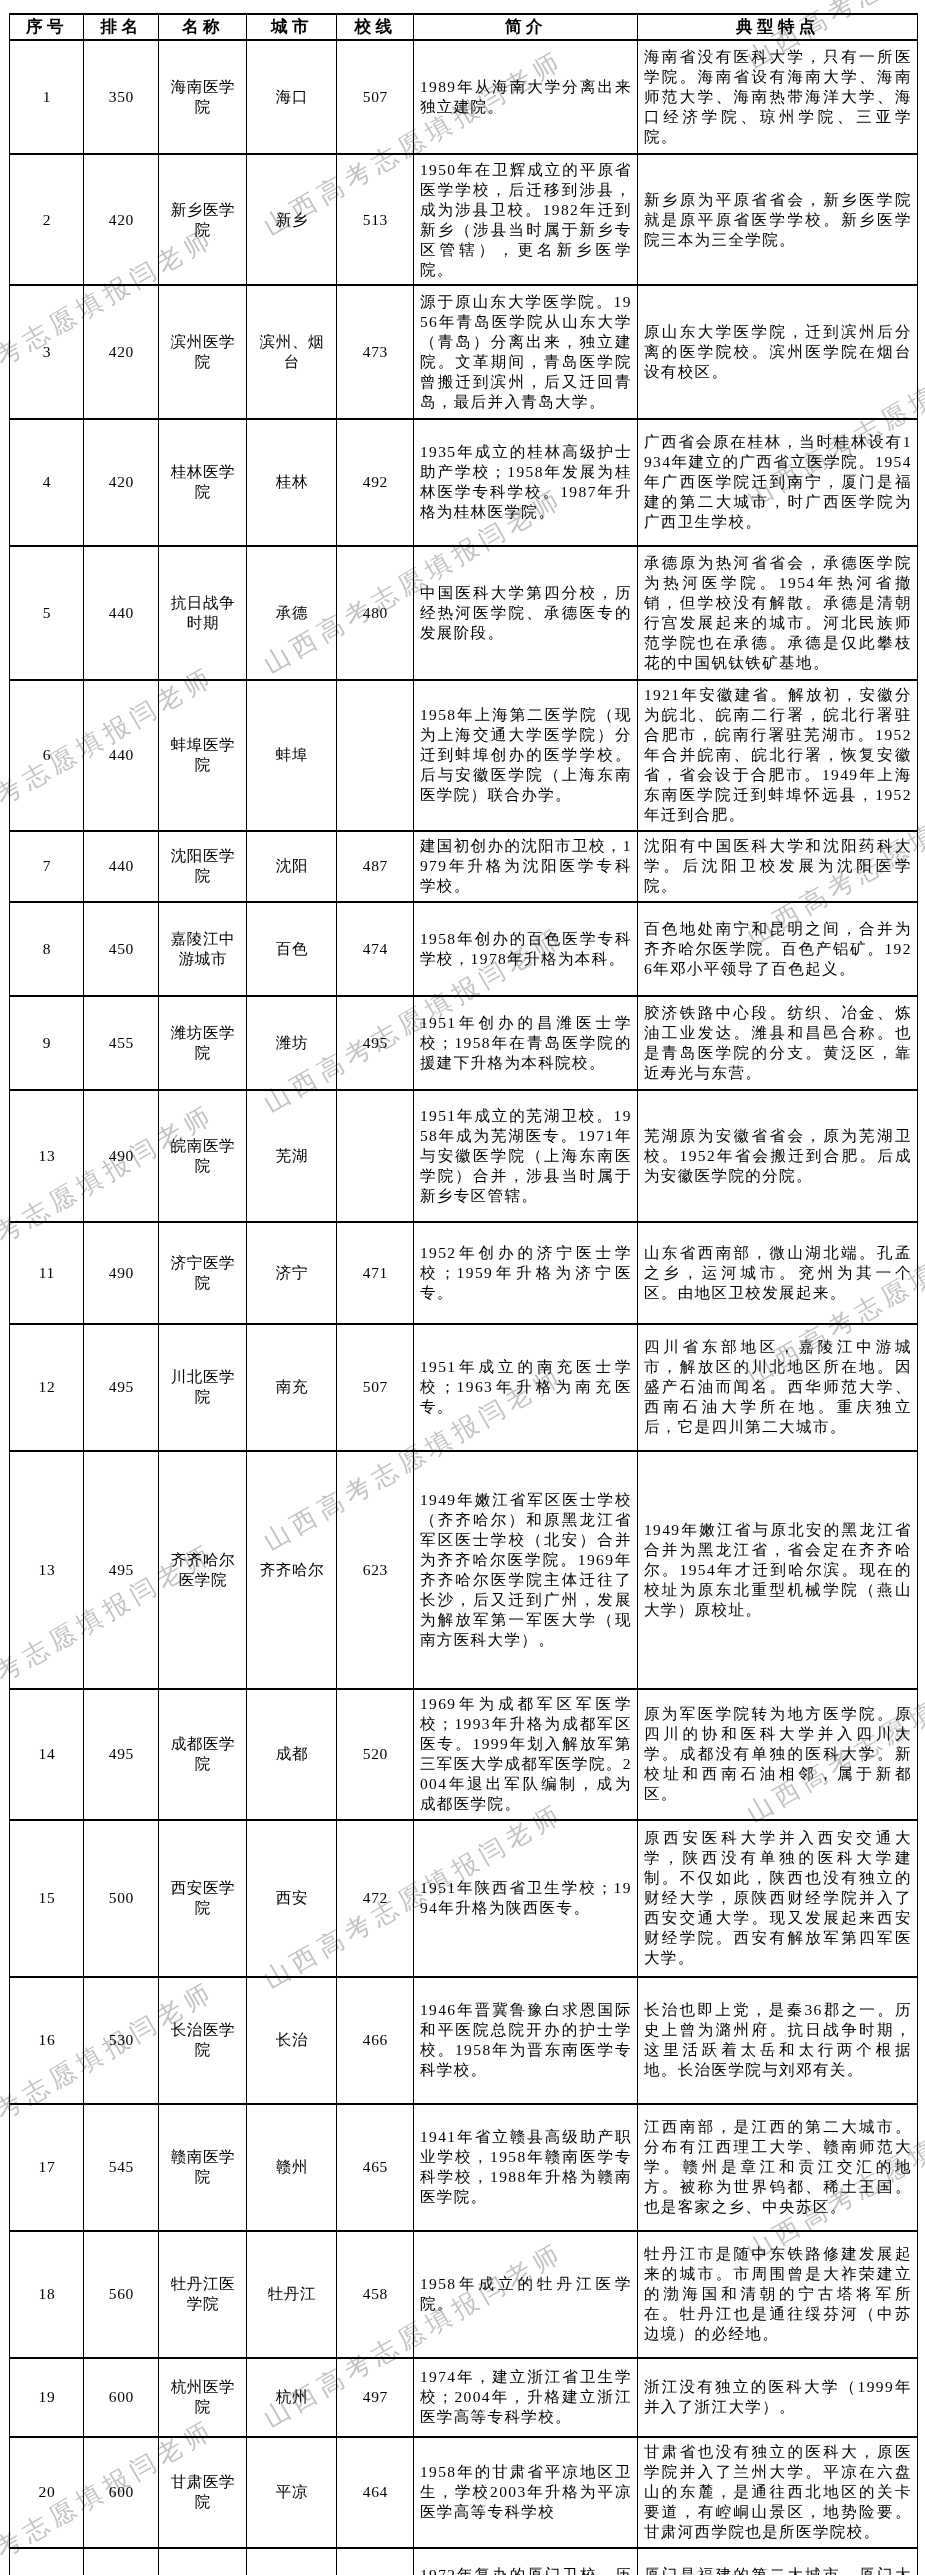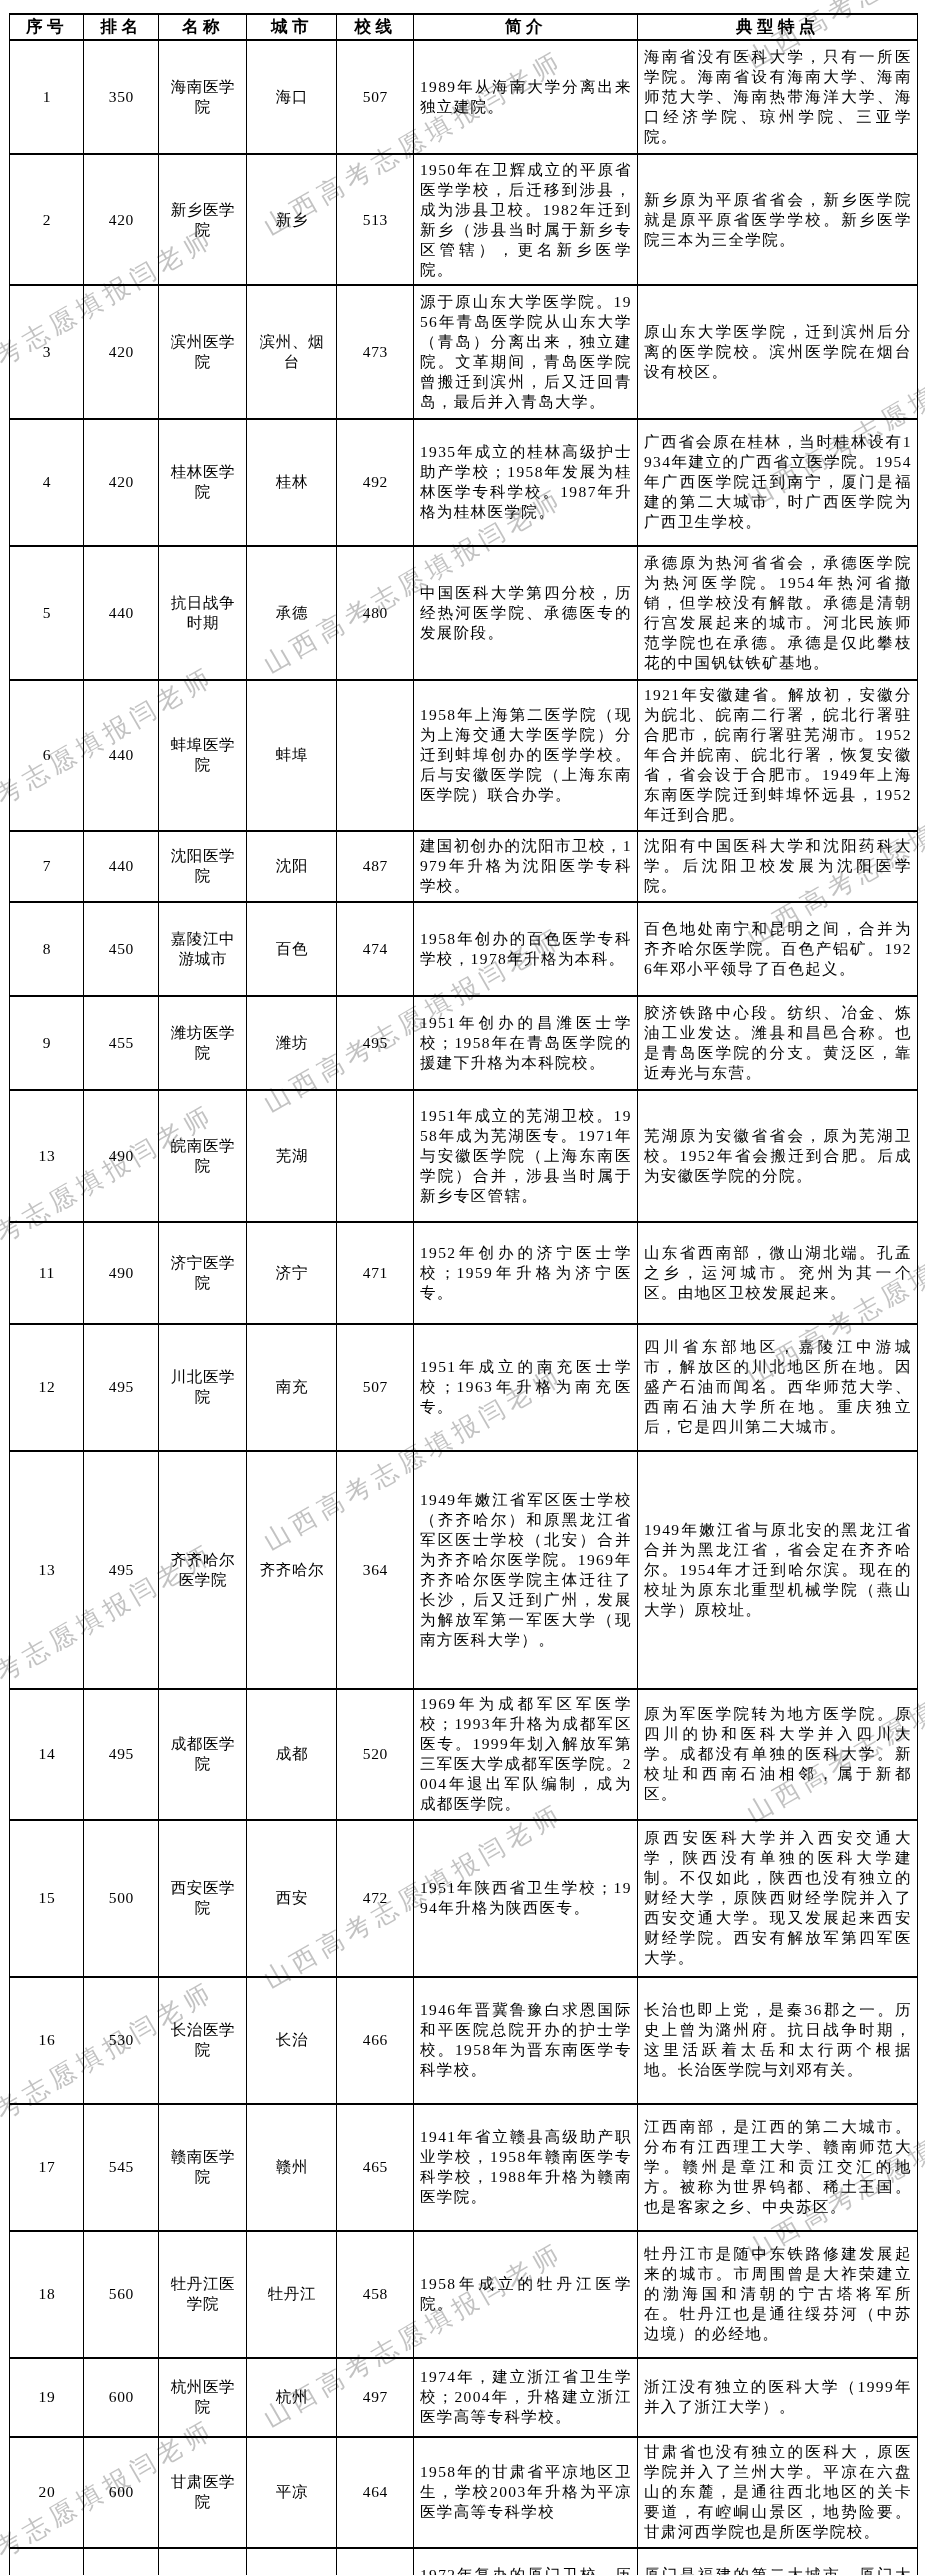--- a/index.html
+++ b/index.html
@@ -188,21 +188,21 @@
         <td class="ccell">南充</td>
         <td class="ccell">507</td>
         <td class="tcell">1951年成立的南充医士学校；1963年升格为南充医专。</td>
         <td class="tcell">四川省东部地区，嘉陵江中游城市，解放区的川北地区所在地。因盛产石油而闻名。西华师范大学、西南石油大学所在地。重庆独立后，它是四川第二大城市。</td>
       </tr>
       <tr style="height: 238px;">
         <td class="ccell">13</td>
         <td class="ccell">495</td>
         <td class="ccell">齐齐哈尔医学院</td>
         <td class="ccell">齐齐哈尔</td>
-        <td class="ccell">364</td>
+        <td class="ccell">623</td>
         <td class="tcell">1949年嫩江省军区医士学校（齐齐哈尔）和原黑龙江省军区医士学校（北安）合并为齐齐哈尔医学院。1969年齐齐哈尔医学院主体迁往了长沙，后又迁到广州，发展为解放军第一军医大学（现南方医科大学）。</td>
         <td class="tcell">1949年嫩江省与原北安的黑龙江省合并为黑龙江省，省会定在齐齐哈尔。1954年才迁到哈尔滨。现在的校址为原东北重型机械学院（燕山大学）原校址。</td>
       </tr>
       <tr style="height: 127px;">
         <td class="ccell">14</td>
         <td class="ccell">495</td>
         <td class="ccell">成都医学院</td>
         <td class="ccell">成都</td>
         <td class="ccell">520</td>
         <td class="tcell">1969年为成都军区军医学校；1993年升格为成都军区医专。1999年划入解放军第三军医大学成都军医学院。2004年退出军队编制，成为成都医学院。</td>

